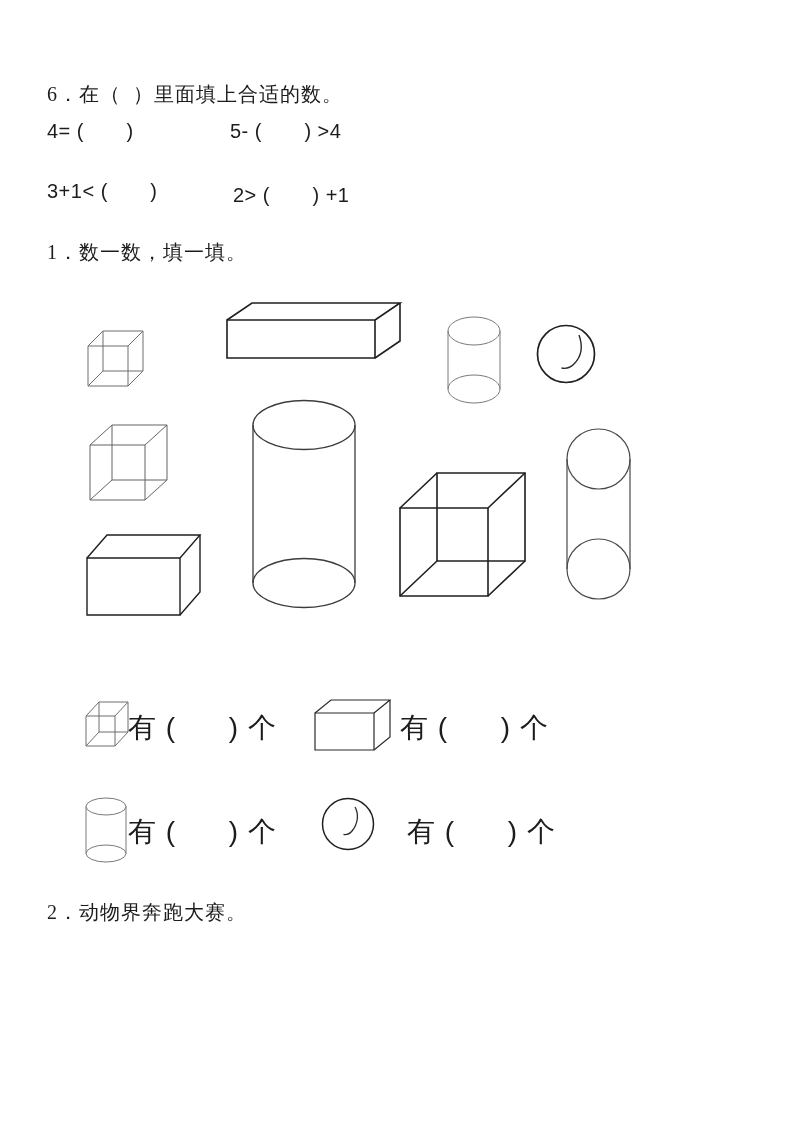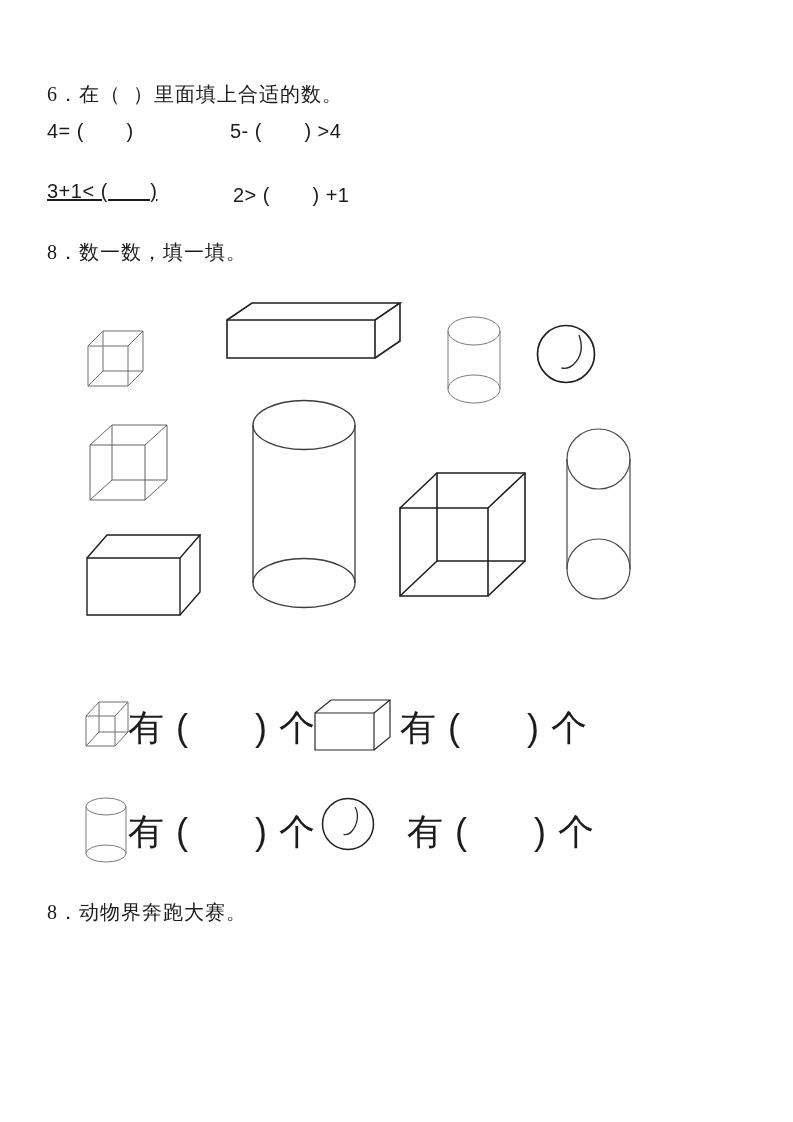--- a/index.html
+++ b/index.html
@@ -29,43 +29,43 @@
   .eq {
     position: absolute;
     font-size: 20px;
     line-height: 27px;
     white-space: pre;
     letter-spacing: 0.5px;
     color: #1c1c1c;
   }
   .count-label {
     position: absolute;
-    font-size: 36px;
+    font-size: 28px;
     line-height: 40px;
     white-space: pre;
     font-weight: 500;
     letter-spacing: 1px;
     color: #1c1c1c;
   }
   .abs { position: absolute; }
   svg { display: block; }
 </style>
 </head>
 <body>
 
 <div class="page">
 
   <div class="heading" style="top:56px;margin-top:24px;">6．在（  ）里面填上合适的数。</div>
 
   <div class="eq" style="left:47px; top:118px;">4= (       )</div>
   <div class="eq" style="left:230px; top:118px;">5- (       ) &gt;4</div>
-  <div class="eq" style="left:47px; top:178px;text-decoration:underline;">3+1&lt; (       )</div>
+  <div class="eq" style="left:47px; top:178px;">3+1&lt; (       )</div>
   <div class="eq" style="left:233px; top:182px;">2&gt; (       ) +1</div>
 
-  <div class="heading" style="top:238px;">8．数一数，填一填。</div>
+  <div class="heading" style="top:238px;">1．数一数，填一填。</div>
 
   <svg class="abs" style="left:0; top:290px;" width="793" height="340" viewBox="0 290 793 340" fill="none">
 
     <g stroke="#6e6e6e" stroke-width="1">
       <path d="M88 346 H128 V386 H88 Z"></path>
       <path d="M103 331 H143 V371 H103 Z"></path>
       <path d="M88 346 L103 331 M128 346 L143 331 M128 386 L143 371 M88 386 L103 371"></path>
     </g>
 
     <g stroke="#1f1f1f" stroke-width="1.6" stroke-linejoin="miter">
@@ -136,15 +136,15 @@
     <path d="M1 9.5 V56.5 M41 9.5 V56.5"></path>
   </svg>
   <div class="count-label" style="left:128px; top:812px;">有 (      ) 个</div>
 
   <svg class="abs" style="left:321px; top:795px;" width="54" height="58" viewBox="0 0 54 58" fill="none">
     <circle cx="27" cy="29" r="25.5" stroke="#1f1f1f" stroke-width="1.5"></circle>
     <path d="M34 12 C38 19 37 29 31 36 C28.5 39 25.5 40 22.5 39.5" stroke="#2a2a2a" stroke-width="1.3"></path>
   </svg>
   <div class="count-label" style="left:407px; top:812px;">有 (      ) 个</div>
 
-  <div class="heading" style="top:898px;">8．动物界奔跑大赛。</div>
+  <div class="heading" style="top:898px;">2．动物界奔跑大赛。</div>
 
 </div>
 
 </body></html>

